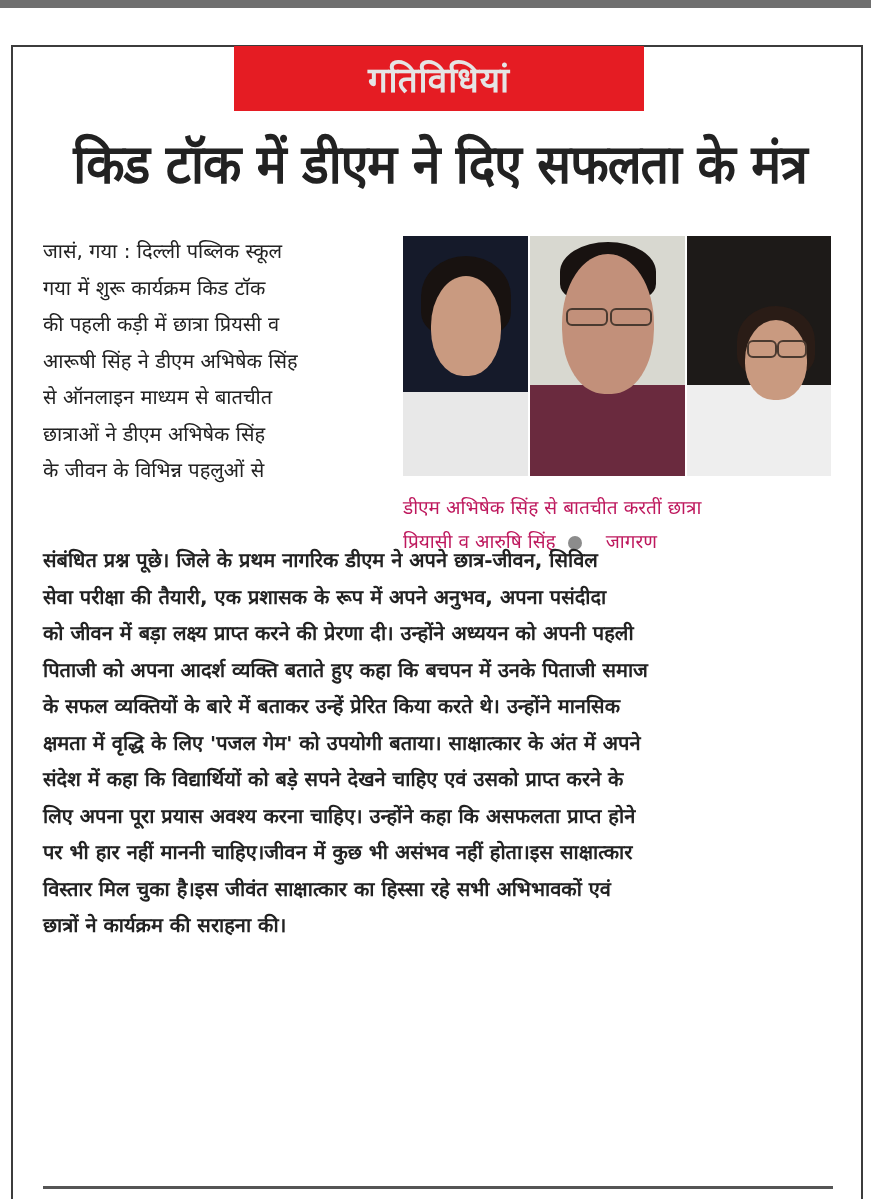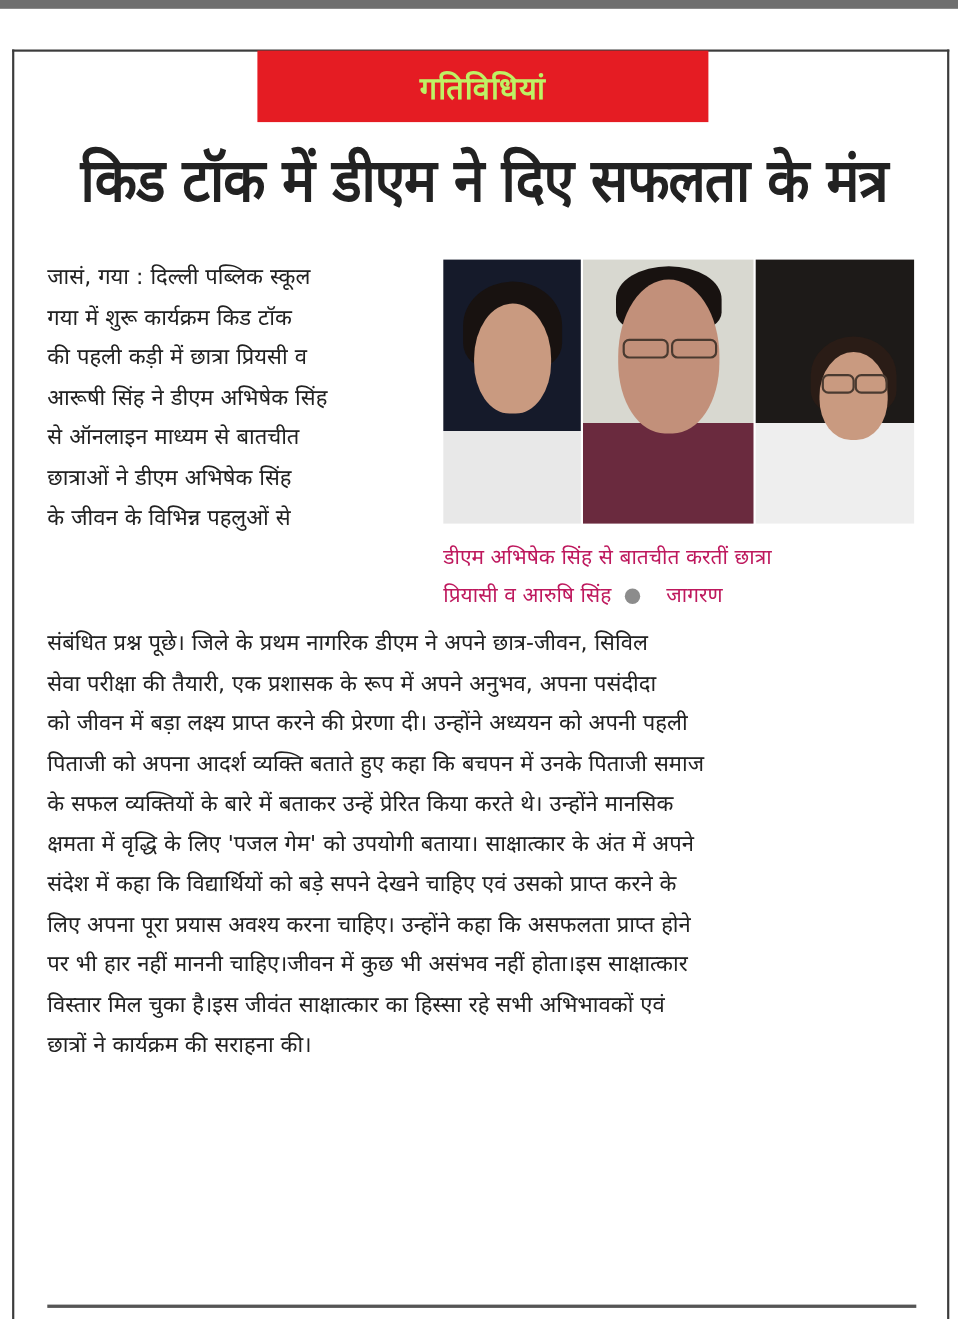--- a/index.html
+++ b/index.html
@@ -10,33 +10,33 @@
   .top-bar { position: absolute; left: 0; top: 0; width: 871px; height: 8px; background: #6f6f6f; }
   .frame {
     position: absolute; left: 11px; top: 45px; width: 852px; height: 1170px;
     border-left: 2px solid #3c3c3c; border-top: 2px solid #3c3c3c; border-right: 2px solid #3c3c3c;
     box-sizing: border-box;
   }
   .section-tag {
     position: absolute; left: 234px; top: 46px; width: 410px; height: 65px; background: #e51c23;
     display: flex; align-items: center; justify-content: center;
   }
-  .section-tag span { color: #bef264; font-size: 28px; font-weight: bold; letter-spacing: 1px; }
+  .section-tag span { color: #e5e5e5; font-size: 35px; font-weight: bold; letter-spacing: 1px; }
   .headline {
     position: absolute; left: 30px; top: 128px; width: 820px; text-align: center;
     font-size: 50px; font-weight: bold; color: #222; letter-spacing: -1px; white-space: nowrap;
     transform: scaleY(1.08);
   }
   .body-text { font-size: 20px; line-height: 36.5px; color: #222; }
   .col-left {
     position: absolute; left: 43px; top: 233px; width: 352px; text-align: justify;
   }
   .col-left p, .full p { margin: 0; }
   .full {
-    position: absolute; left: 43px; top: 566px; width: 795px; text-align: justify;
+    position: absolute; left: 43px; top: 542px; width: 795px; text-align: justify; font-weight: bold;
   }
   .photos { position: absolute; left: 403px; top: 236px; width: 428px; height: 240px; display: flex; gap: 2px; }
   .photo { position: relative; overflow: hidden; height: 240px; }
   .photo-1 { width: 125px; background: linear-gradient(#151a2a 0 65%, #e8e8e8 65%); }
   .photo-2 { width: 155px; background: linear-gradient(#d8d8d0 0 62%, #6a2a3e 62%); }
   .photo-3 { width: 144px; background: linear-gradient(#1d1a18 0 62%, #eeeeee 62%); }
   .face { position: absolute; border-radius: 50% 50% 46% 46%; background: #c99a80; }
   .hair { position: absolute; border-radius: 50% 50% 30% 30%; background: #181210; }
   .glasses { position: absolute; border: 2px solid #4a3a30; border-radius: 6px; height: 14px; }
   .caption {

